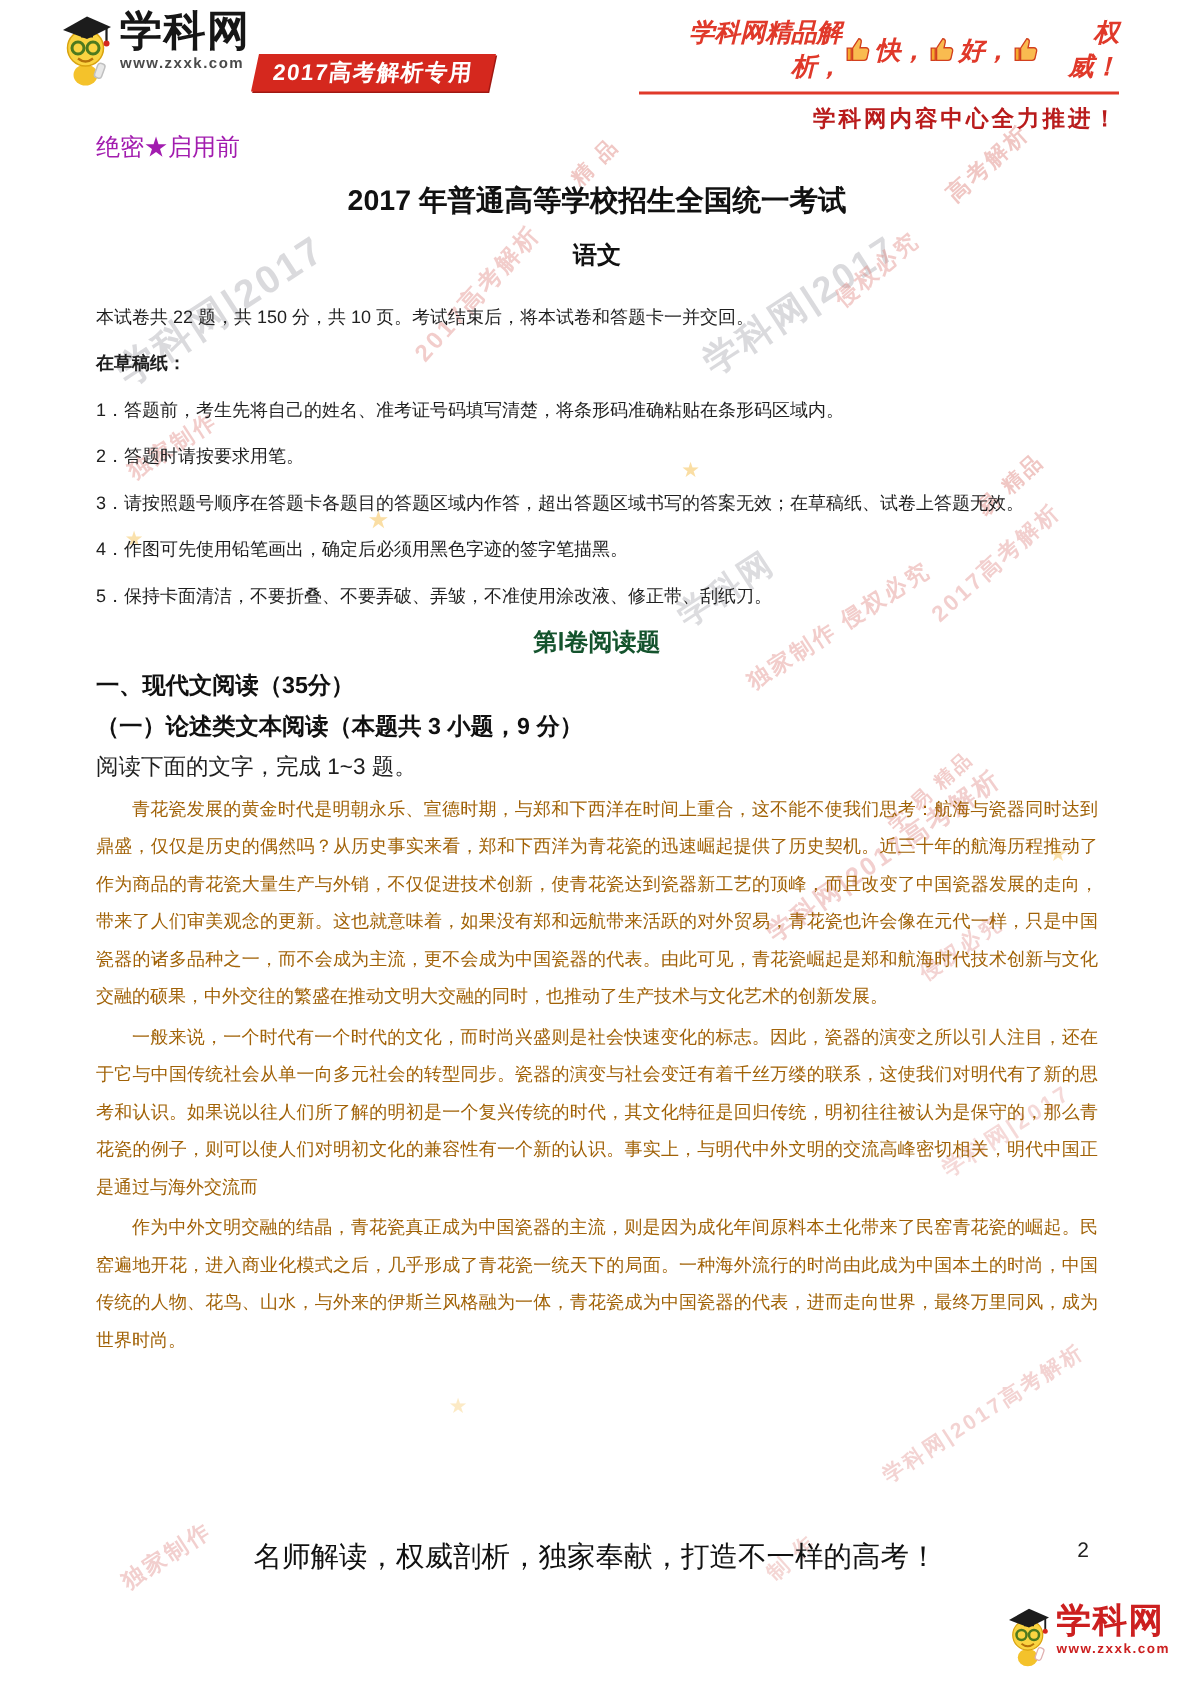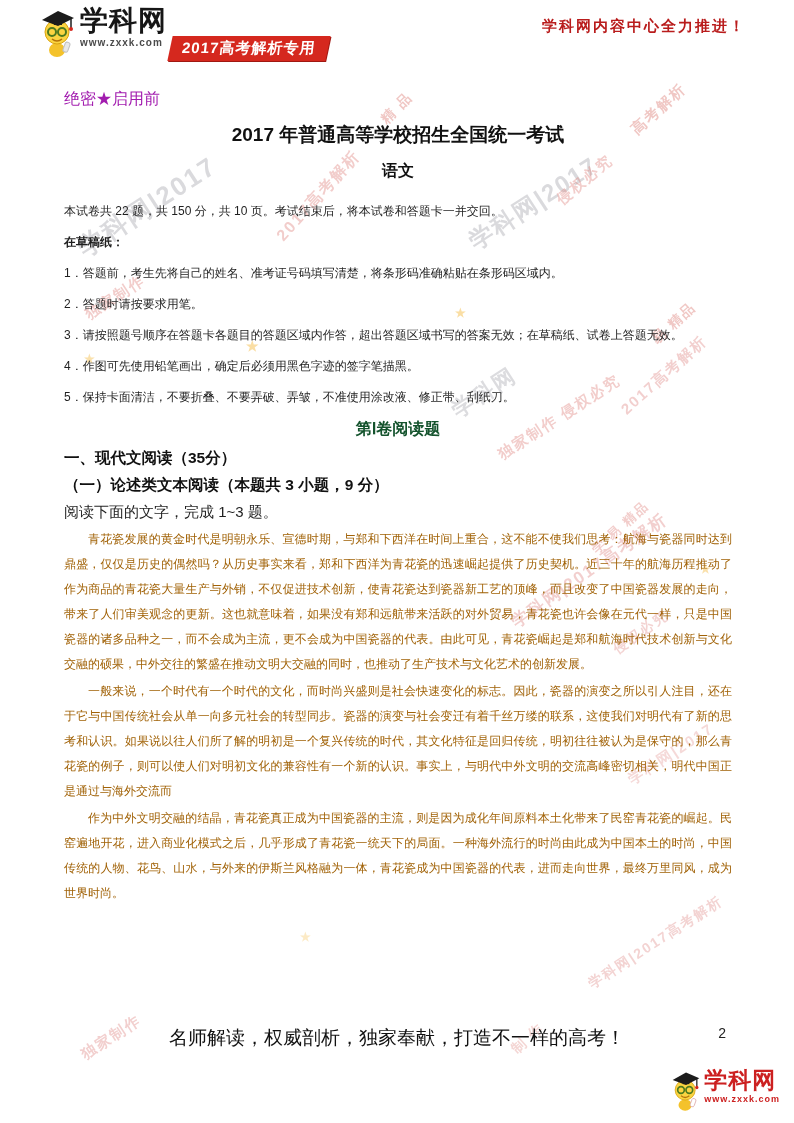--- a/index.html
+++ b/index.html
@@ -125,20 +125,38 @@
       <div class="brand-text">
         <div class="brand-name">学科网</div>
         <div class="brand-url">www.zxxk.com</div>
       </div>
     </div>
     <div class="banner">
       <span>2017高考解析专用</span>
     </div>
 
     <div class="slogan-block">
+      <div class="slogan-line">
+        <span>学科网精品解析，</span>
+        <svg class="thumb" viewBox="0 0 20 20">
+            <path d="M2 9h3v9H2z" fill="#f6a92c" stroke="#d2401e" stroke-width="1"></path>
+            <path d="M6 18h8.5c1.2 0 2.1-.8 2.3-2l1.1-5c.2-1.2-.7-2.3-2-2.3h-4.4l.9-4.2C12.7 3.2 11.8 2 10.6 2L6 9z" fill="#f9bb50" stroke="#d2401e" stroke-width="1"></path>
+          </svg>
+        <span>快，</span>
+        <svg class="thumb" viewBox="0 0 20 20">
+            <path d="M2 9h3v9H2z" fill="#f6a92c" stroke="#d2401e" stroke-width="1"></path>
+            <path d="M6 18h8.5c1.2 0 2.1-.8 2.3-2l1.1-5c.2-1.2-.7-2.3-2-2.3h-4.4l.9-4.2C12.7 3.2 11.8 2 10.6 2L6 9z" fill="#f9bb50" stroke="#d2401e" stroke-width="1"></path>
+          </svg>
+        <span>好，</span>
+        <svg class="thumb" viewBox="0 0 20 20">
+            <path d="M2 9h3v9H2z" fill="#f6a92c" stroke="#d2401e" stroke-width="1"></path>
+            <path d="M6 18h8.5c1.2 0 2.1-.8 2.3-2l1.1-5c.2-1.2-.7-2.3-2-2.3h-4.4l.9-4.2C12.7 3.2 11.8 2 10.6 2L6 9z" fill="#f9bb50" stroke="#d2401e" stroke-width="1"></path>
+          </svg>
+        <span>权威！</span>
+      </div>
       <div class="slogan-sub">学科网内容中心全力推进！</div>
     </div>
   </header>
 
   <main class="content">
     <div class="classification">绝密★启用前</div>
     <h1 class="title">2017 年普通高等学校招生全国统一考试</h1>
     <h2 class="subject">语文</h2>
 
     <div class="bodytext">

